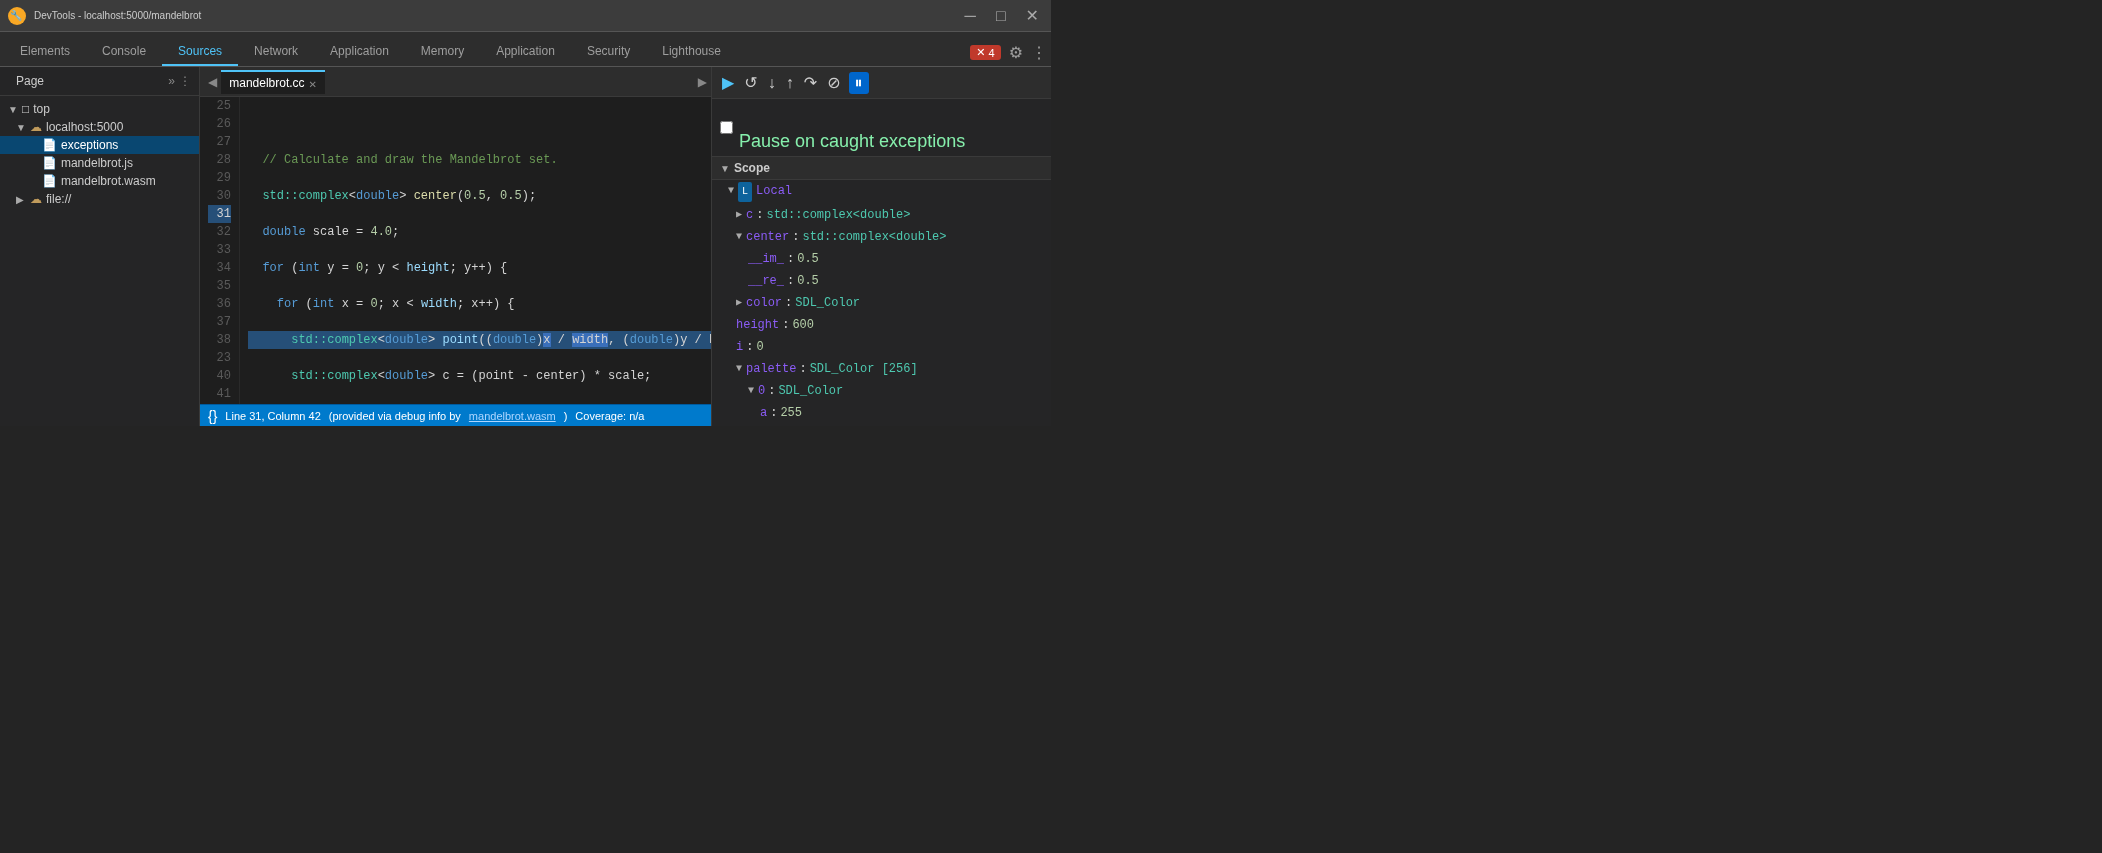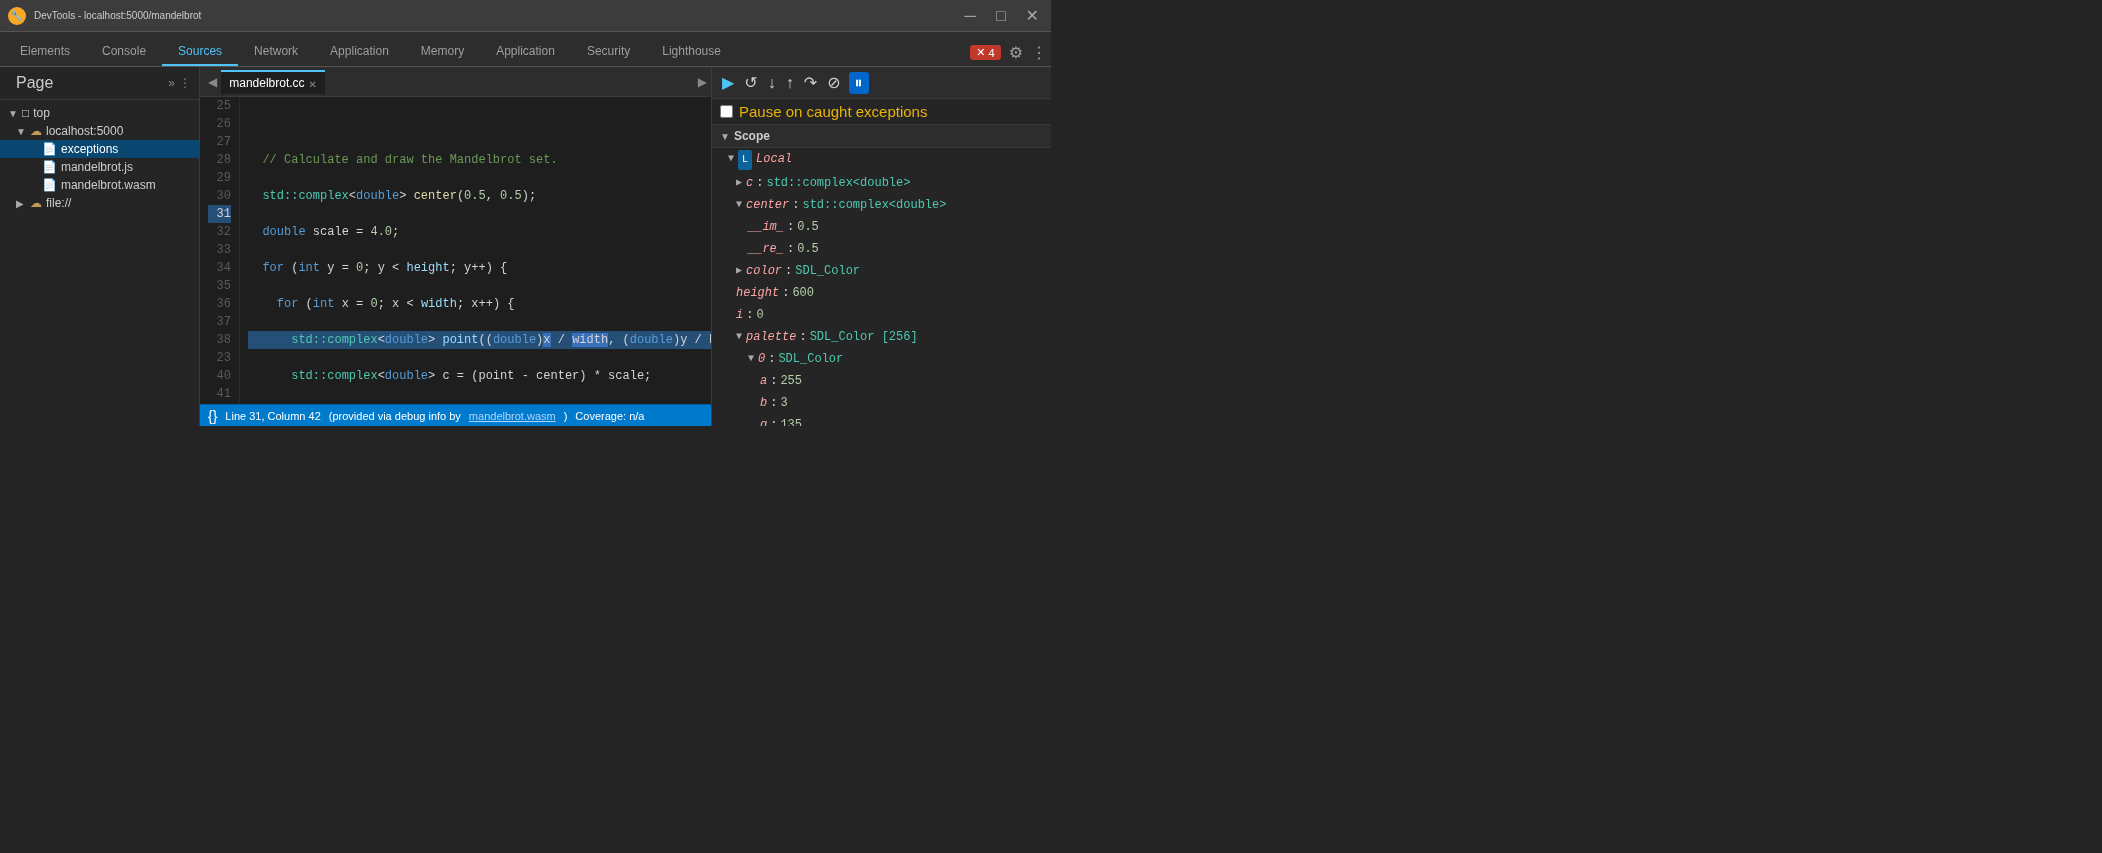--- a/index.html
+++ b/index.html
@@ -109,21 +109,21 @@
     }
     .sidebar-header {
       display: flex;
       align-items: center;
       padding: 4px 8px;
       border-bottom: 1px solid #3a3a3a;
       gap: 4px;
     }
     .sidebar-tab {
       padding: 3px 8px;
-      font-size: 16px;
+      font-size: 12px;
       color: #ccc;
       cursor: pointer;
     }
     .sidebar-more {
       margin-left: auto;
       color: #888;
       cursor: pointer;
     }
     .sidebar-kebab {
       color: #888;
@@ -303,22 +303,23 @@
       padding: 2px 6px;
     }
     .pause-checkbox-row {
       display: flex;
       align-items: center;
       gap: 6px;
       padding: 4px 8px;
       border-bottom: 1px solid #3a3a3a;
     }
     .pause-checkbox-row label {
-      font-size: 15px;
-      color: #eab308;
+      font-size: 18px;
+      color: #86efac;
+      margin-top: 28px;
     }
     
     .scope-section {
       flex: 1;
       overflow-y: auto;
     }
     .section-header {
       display: flex;
       align-items: center;
       padding: 4px 8px;
@@ -331,21 +332,21 @@
     }
     .section-chevron { margin-right: 4px; color: #aaa; font-size: 10px; }
     .scope-item {
       display: flex;
       align-items: flex-start;
       padding: 2px 8px 2px 16px;
       font-size: 12px;
       font-family: 'Consolas', 'Courier New', monospace;
       line-height: 18px;
     }
-    .scope-item .key { color: #fca5a5; font-style: italic; }
+    .scope-item .key { color: #8b5cf6; }
     .scope-item .colon { color: #d4d4d4; margin: 0 3px; }
     .scope-item .val-num { color: #b5cea8; }
     .scope-item .val-type { color: #4ec9b0; }
     .scope-item-indent-1 { padding-left: 24px; }
     .scope-item-indent-2 { padding-left: 36px; align-items: center; }
     .scope-item-indent-3 { padding-left: 48px; }
     .scope-toggle { color: #aaa; font-size: 10px; margin-right: 4px; cursor: pointer; }
     .local-badge {
       background: #0e639c;
       color: white;

